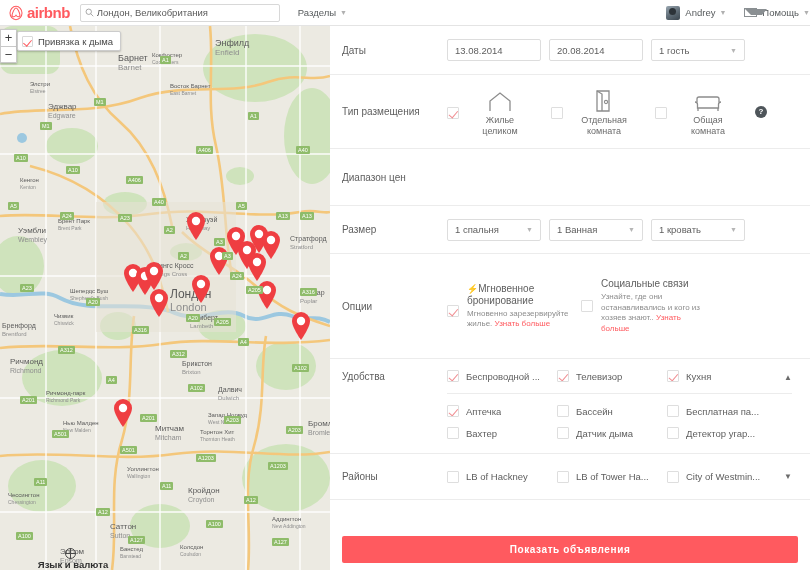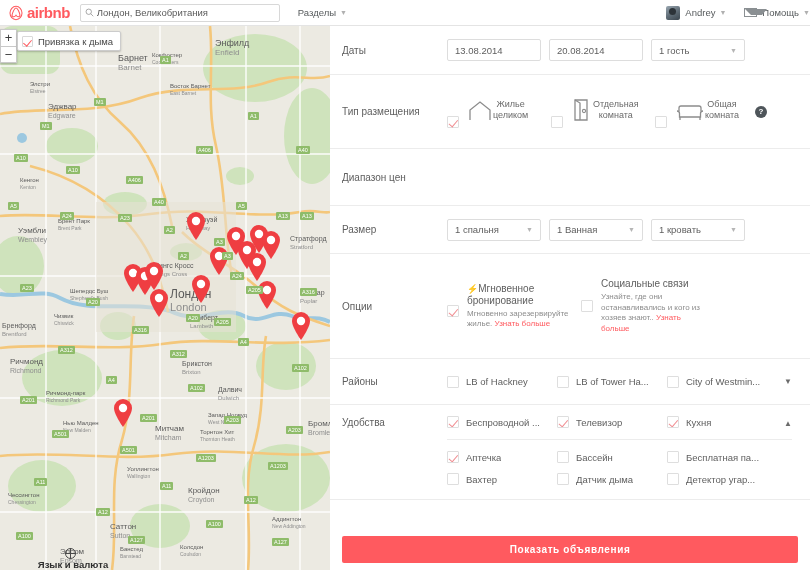--- a/index.html
+++ b/index.html
@@ -198,21 +198,21 @@
     background: #fff; position: relative; flex: 0 0 auto;
     border-radius: 1px;
   }
   .cb.on::after {
     content: ""; position: absolute; left: 2.5px; top: 1px;
     width: 4px; height: 7.5px;
     border: solid #f08c90; border-width: 0 1.3px 1.3px 0;
     transform: rotate(40deg);
   }
 
-  .ptype { display: flex; flex-direction: row; align-items: center; width: 66px; }
+  .ptype { display: flex; flex-direction: column; align-items: center; width: 66px; }
   .ptype .icn { height: 26px; display: flex; align-items: flex-end; }
   .ptype .cap {
     font-size: 9px; color: #6a6a6a; text-align: center; line-height: 11px;
     margin-top: 2px;
   }
   .ptype-wrap { display: flex; align-items: flex-start; margin-right: 18px; }
   .ptype-wrap .cb { margin-top: 20px; margin-right: 8px; }
 
   .help-icon {
     width: 12px; height: 12px; border-radius: 50%;
@@ -802,39 +802,20 @@
             <div class="opt-desc">
               <span>Узнайте, где они останавливались и кого из хозяев знают..</span>
               <span class="lnk">Узнать больше</span>
             </div>
           </div>
         </div>
 
       </div>
     </div>
 
-    <div class="row" style="height:46px;align-items:center;">
-      <div class="row-label" style="padding-top:0">Районы</div>
-      <div class="row-body" style="align-items:center">
-        <div class="cbitem">
-          <span class="cb"></span>
-          <span>LB of Hackney</span>
-        </div>
-        <div class="cbitem">
-          <span class="cb"></span>
-          <span>LB of Tower Ha...</span>
-        </div>
-        <div class="cbitem">
-          <span class="cb"></span>
-          <span>City of Westmin...</span>
-        </div>
-      </div>
-      <span class="expander">▼</span>
-    </div>
-
     <div class="row" style="height:95px;padding-top:11px;">
       <div class="row-label" style="padding-top:1px">Удобства</div>
       <div class="row-body" style="flex-direction:column">
         <div style="display:flex;align-items:center;">
           <div class="cbitem">
             <span class="cb on"></span>
             <span>Беспроводной ...</span>
           </div>
           <div class="cbitem">
             <span class="cb on"></span>
@@ -868,16 +849,35 @@
           </div>
           <div class="cbitem">
             <span class="cb"></span>
             <span>Детектор угар...</span>
           </div>
         </div>
       </div>
       <span class="expander" style="top:14px">▲</span>
     </div>
 
+    <div class="row" style="height:46px;align-items:center;">
+      <div class="row-label" style="padding-top:0">Районы</div>
+      <div class="row-body" style="align-items:center">
+        <div class="cbitem">
+          <span class="cb"></span>
+          <span>LB of Hackney</span>
+        </div>
+        <div class="cbitem">
+          <span class="cb"></span>
+          <span>LB of Tower Ha...</span>
+        </div>
+        <div class="cbitem">
+          <span class="cb"></span>
+          <span>City of Westmin...</span>
+        </div>
+      </div>
+      <span class="expander">▼</span>
+    </div>
+
     <button class="submit">Показать объявления</button>
   </div>
 
 </div>
 
 </body></html>

